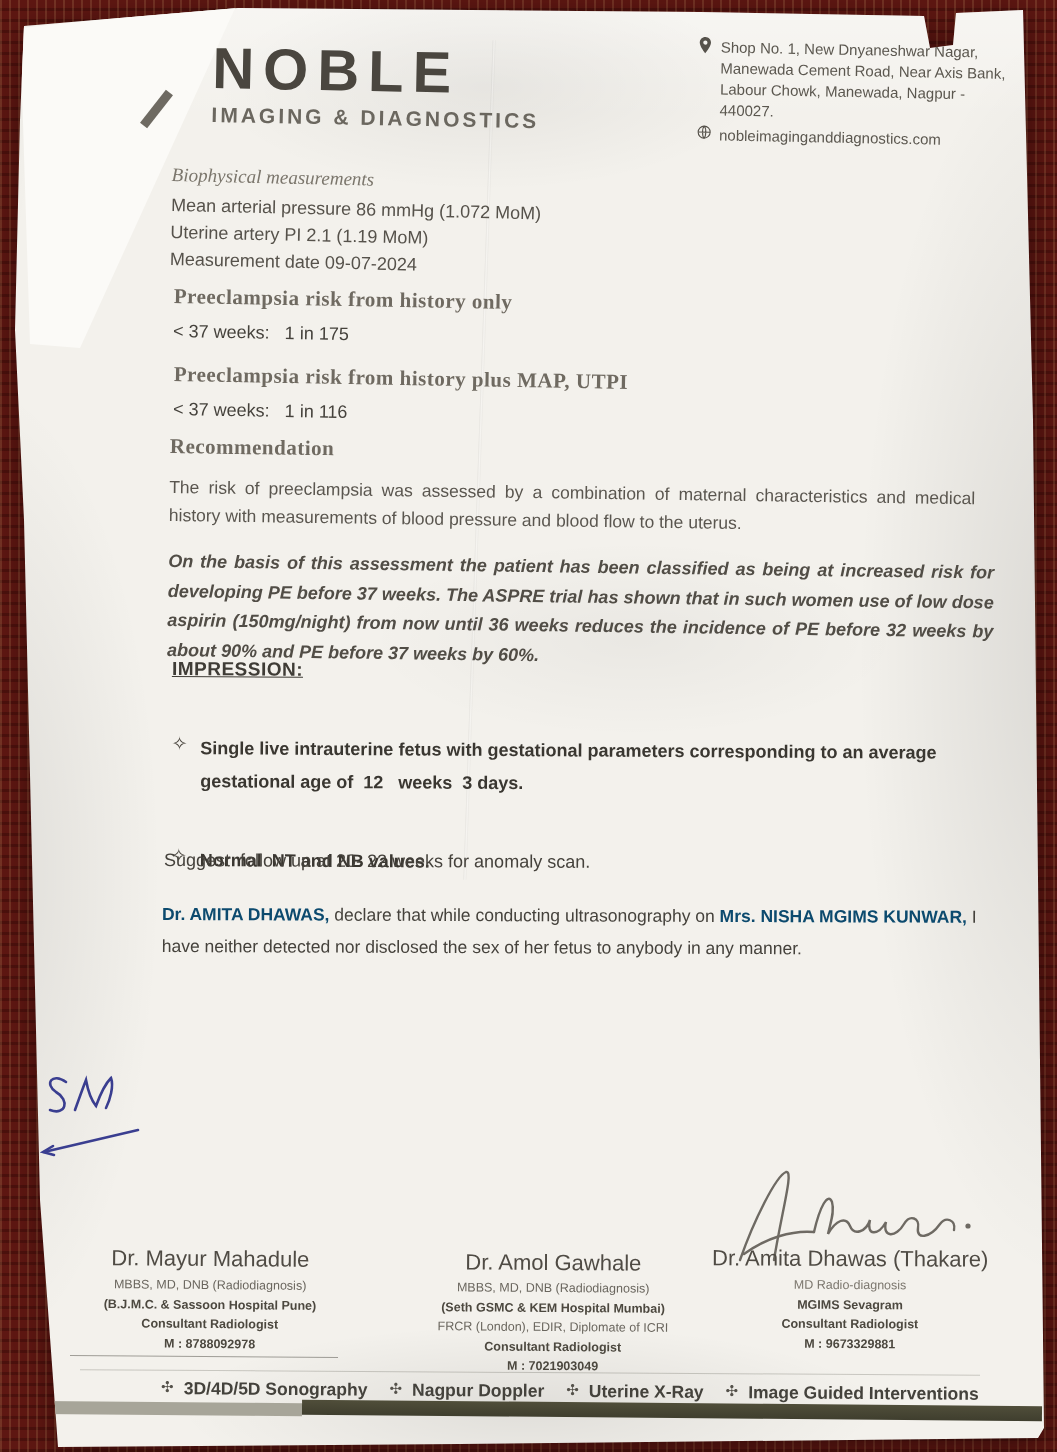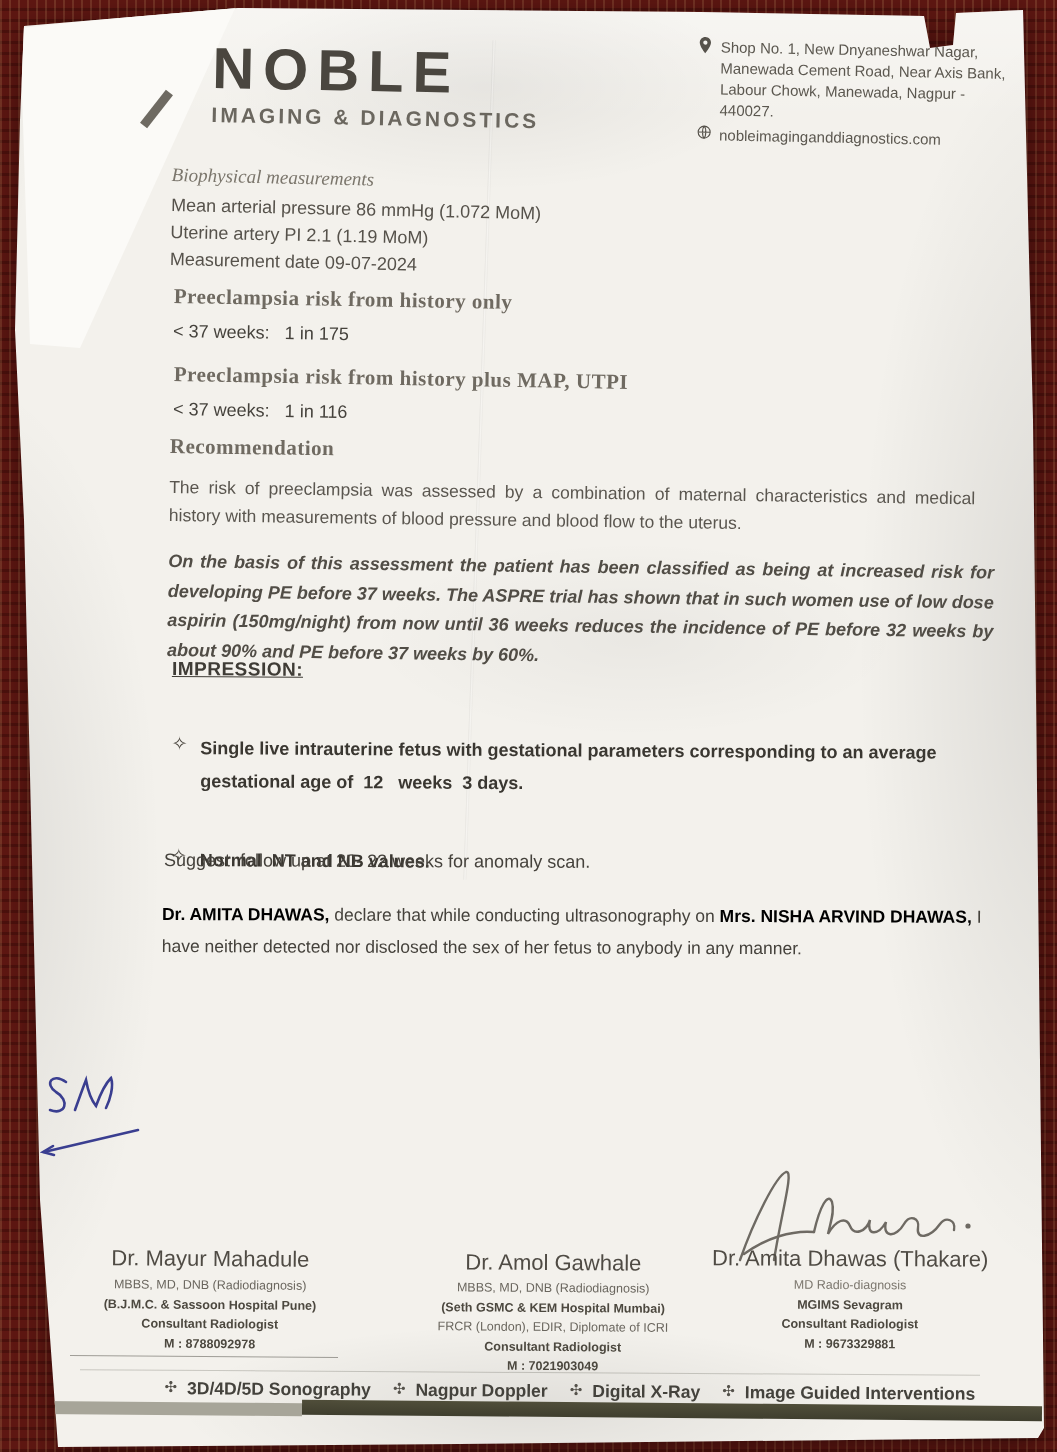--- a/index.html
+++ b/index.html
@@ -46,21 +46,21 @@
   .ital-head{font-family:"Liberation Serif", serif;font-style:italic;font-size:19px;color:#7b766c;}
   .body-line{font-size:18px;color:#56524b;white-space:pre-wrap;}
   .sec-head{font-family:"Liberation Serif", serif;font-weight:700;font-size:21px;letter-spacing:.5px;color:#6f6a61;}
   .para{font-size:17.5px;line-height:28px;color:#5a564f;text-align:justify;}
   .para-it{font-size:18px;line-height:29.5px;color:#514d46;font-weight:700;font-style:italic;text-align:justify;}
   .imp-head{font-size:19px;font-weight:700;letter-spacing:.5px;color:#3f3c36;text-decoration:underline;}
   .bullet-txt{font-size:18px;line-height:33px;font-weight:700;color:#3a3731;white-space:pre-wrap;}
   .bullet-ico{font-size:19px;color:#4a463f;}
   .followup{font-size:18px;color:#45423c;white-space:pre-wrap;}
   .decl{font-size:17.5px;line-height:32px;color:#45423c;}
-  .decl b{color:#000000;}
+  .decl b{color:#0c4a6e;}
   .doc-name{font-size:22px;color:#4f4b44;text-align:center;white-space:nowrap;}
   .doc-line{font-size:12.5px;line-height:19.5px;color:#6a665e;text-align:center;white-space:nowrap;}
   .doc-line.b{font-weight:700;color:#4c483f;}
   .svc{font-size:17.5px;font-weight:700;color:#44423c;white-space:nowrap;}
   .svc-ico{font-size:15px;color:#55524b;padding:0 10px 0 22px;}
   .icon-svg{display:inline-block;vertical-align:-3px;}
 </style>
 </head>
 <body>
 
@@ -137,21 +137,21 @@
         </div>
         <div style="display:flex;margin-top:46px;">
           <span class="bullet-ico" style="margin-right:13px;">✧</span>
           <div class="bullet-txt">Normal  NT and NB values.</div>
         </div>
       </div>
 
       <div class="abs followup" style="left:164px;top:850px;transform:rotate(.25deg);transform-origin:left top;">Suggest  follow up at 20- 22 weeks for anomaly scan.</div>
 
       <div class="abs decl" style="left:162px;top:898px;width:848px;transform:rotate(.2deg);transform-origin:left top;">
-        <b>Dr. AMITA DHAWAS,</b><span> declare that while conducting ultrasonography on </span><b>Mrs. NISHA ARVIND DHAWAS,</b><span> I have neither detected nor disclosed the sex of her fetus to anybody in any manner.</span>
+        <b>Dr. AMITA DHAWAS,</b><span> declare that while conducting ultrasonography on </span><b>Mrs. NISHA MGIMS KUNWAR,</b><span> I have neither detected nor disclosed the sex of her fetus to anybody in any manner.</span>
       </div>
 
       <div class="abs" style="left:20px;top:1058px;">
         <svg width="150" height="120" viewBox="0 0 150 120">
           <g fill="none" stroke="#3a3e90" stroke-width="2.6" stroke-linecap="round">
             <path d="M46 24 C32 14 24 26 36 34 C50 42 46 58 30 52"></path>
             <path d="M55 52 C60 38 64 27 66 22 C68 33 72 43 76 48 C80 37 86 25 91 20 C94 28 90 42 86 50"></path>
             <path d="M118 72 L24 94"></path>
             <path d="M33 88 L23 94 L34 97"></path>
           </g>
@@ -193,21 +193,21 @@
         <div class="doc-line b">Consultant Radiologist</div>
         <div class="doc-line b">M : 9673329881</div>
       </div>
 
       <div class="abs" style="left:150px;top:1378px;width:840px;display:flex;justify-content:center;transform:rotate(.4deg);transform-origin:left top;">
         <span class="svc-ico" style="padding-left:0;">✣</span>
         <span class="svc">3D/4D/5D Sonography</span>
         <span class="svc-ico">✣</span>
         <span class="svc">Nagpur Doppler</span>
         <span class="svc-ico">✣</span>
-        <span class="svc">Digital X-Ray</span>
+        <span class="svc">Uterine X-Ray</span>
         <span class="svc-ico">✣</span>
         <span class="svc">Image Guided Interventions</span>
       </div>
 
       <div class="abs" style="left:36px;top:1402px;width:266px;height:13px;background:#a7a599;transform:rotate(.5deg);"></div>
       <div class="abs" style="left:302px;top:1403px;width:740px;height:15px;background:linear-gradient(180deg,#504e3a,#3f3e2e);transform:rotate(.5deg);"></div>
 
     </div>
   </div>
 </div>

